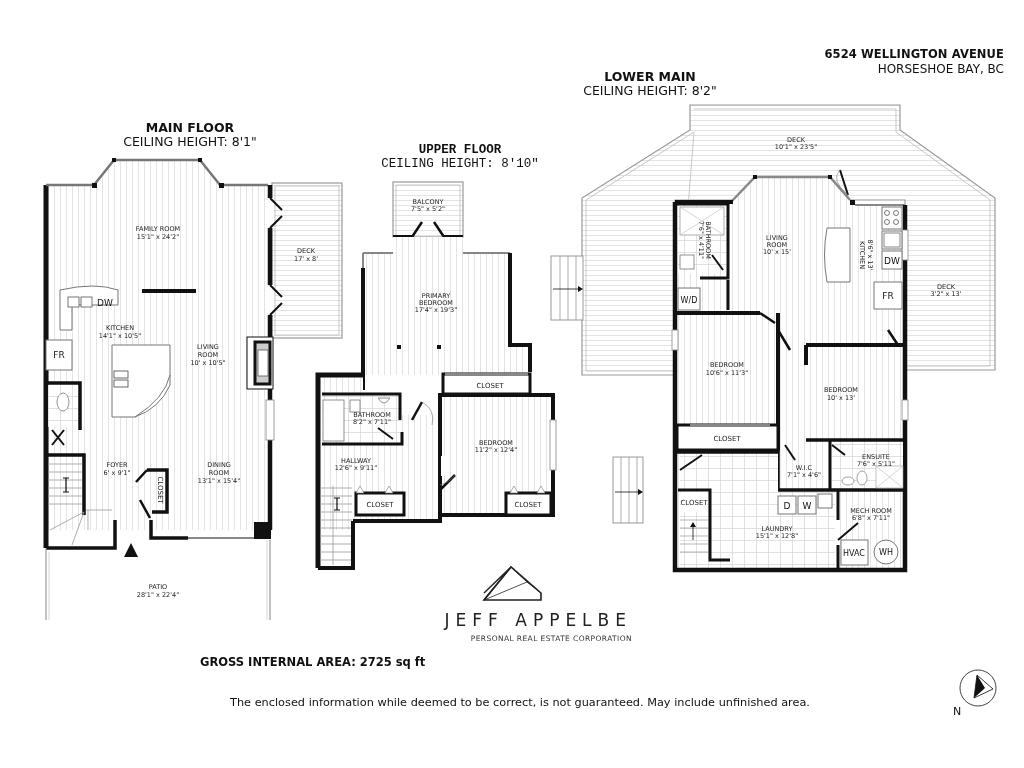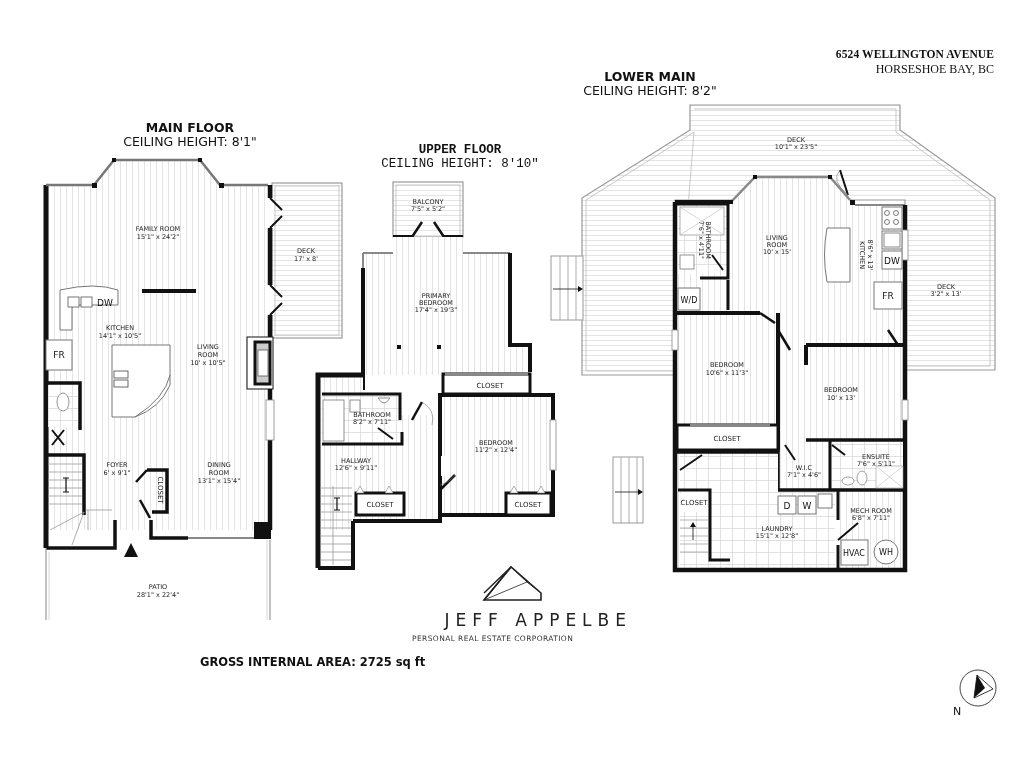--- a/index.html
+++ b/index.html
@@ -1,28 +1,28 @@
 <!DOCTYPE html>
 <html><head>
   <meta charset="utf-8">
   <style>
     html, body { margin: 0; padding: 0; background: #ffffff; }
     body { width: 1024px; height: 768px; position: relative; overflow: hidden; font-family: "DejaVu Sans", "Liberation Sans", sans-serif; color: #111; }
     .abs { position: absolute; }
-    .addr { right: 30px; top: 47px; text-align: right; line-height: 15px; font-family: Liberation Serif, serif; }
+    .addr { right: 20px; top: 47px; text-align: right; line-height: 15px; }
     .addr .l1 { font-weight: bold; font-size: 11.5px; letter-spacing: 0.1px; }
     .addr .l2 { font-size: 12px; }
     .ftitle { text-align: center; line-height: 14px; }
     .ftitle .t1 { font-weight: bold; font-size: 12.5px; }
     .ftitle .t2 { font-size: 12.5px; }
     svg { position: absolute; left: 0; top: 0; }
     .room { font-family: "DejaVu Sans", sans-serif; font-size: 6.5px; fill: #222; text-anchor: middle; }
     .appl { font-family: "DejaVu Sans", sans-serif; font-size: 9px; fill: #111; text-anchor: middle; }
     .logo-name { left: 412px; top: 610px; width: 220px; text-align: right; font-size: 17px; letter-spacing: 6px; color: #222; }
-    .logo-sub { left: 412px; top: 634px; width: 220px; text-align: left; font-size: 7.5px; letter-spacing: 0.4px; color: #333; }
+    .logo-sub { left: 412px; top: 634px; width: 220px; text-align: right; font-size: 7.5px; letter-spacing: 0.4px; color: #333; }
     .gia { left: 200px; top: 656px; width: 640px; text-align: left; line-height: 12.5px; font-size: 11px; }
     .gia .h { font-weight: bold; font-size: 11.5px; }
     .disc { left: 180px; top: 696px; width: 680px; text-align: center; font-size: 11.3px; line-height: 13px; }
     .compass-n { left: 953px; top: 705px; font-size: 11px; }
   </style>
 </head>
 <body>
 
 <div class="abs addr">
   <div class="l1">6524 WELLINGTON AVENUE</div>
@@ -386,15 +386,16 @@
 </svg>
 
 <div class="abs logo-name">JEFF APPELBE</div>
 <div class="abs logo-sub">PERSONAL REAL ESTATE CORPORATION</div>
 
 <div class="abs gia">
   <div class="h">GROSS INTERNAL AREA: 2725 sq ft</div>
 </div>
 
 <div class="abs disc">
+  <div>The enclosed information while deemed to be correct, is not guaranteed. May include unfinished area.</div>
 </div>
 
 <div class="abs compass-n">N</div>
 
 </body></html>

